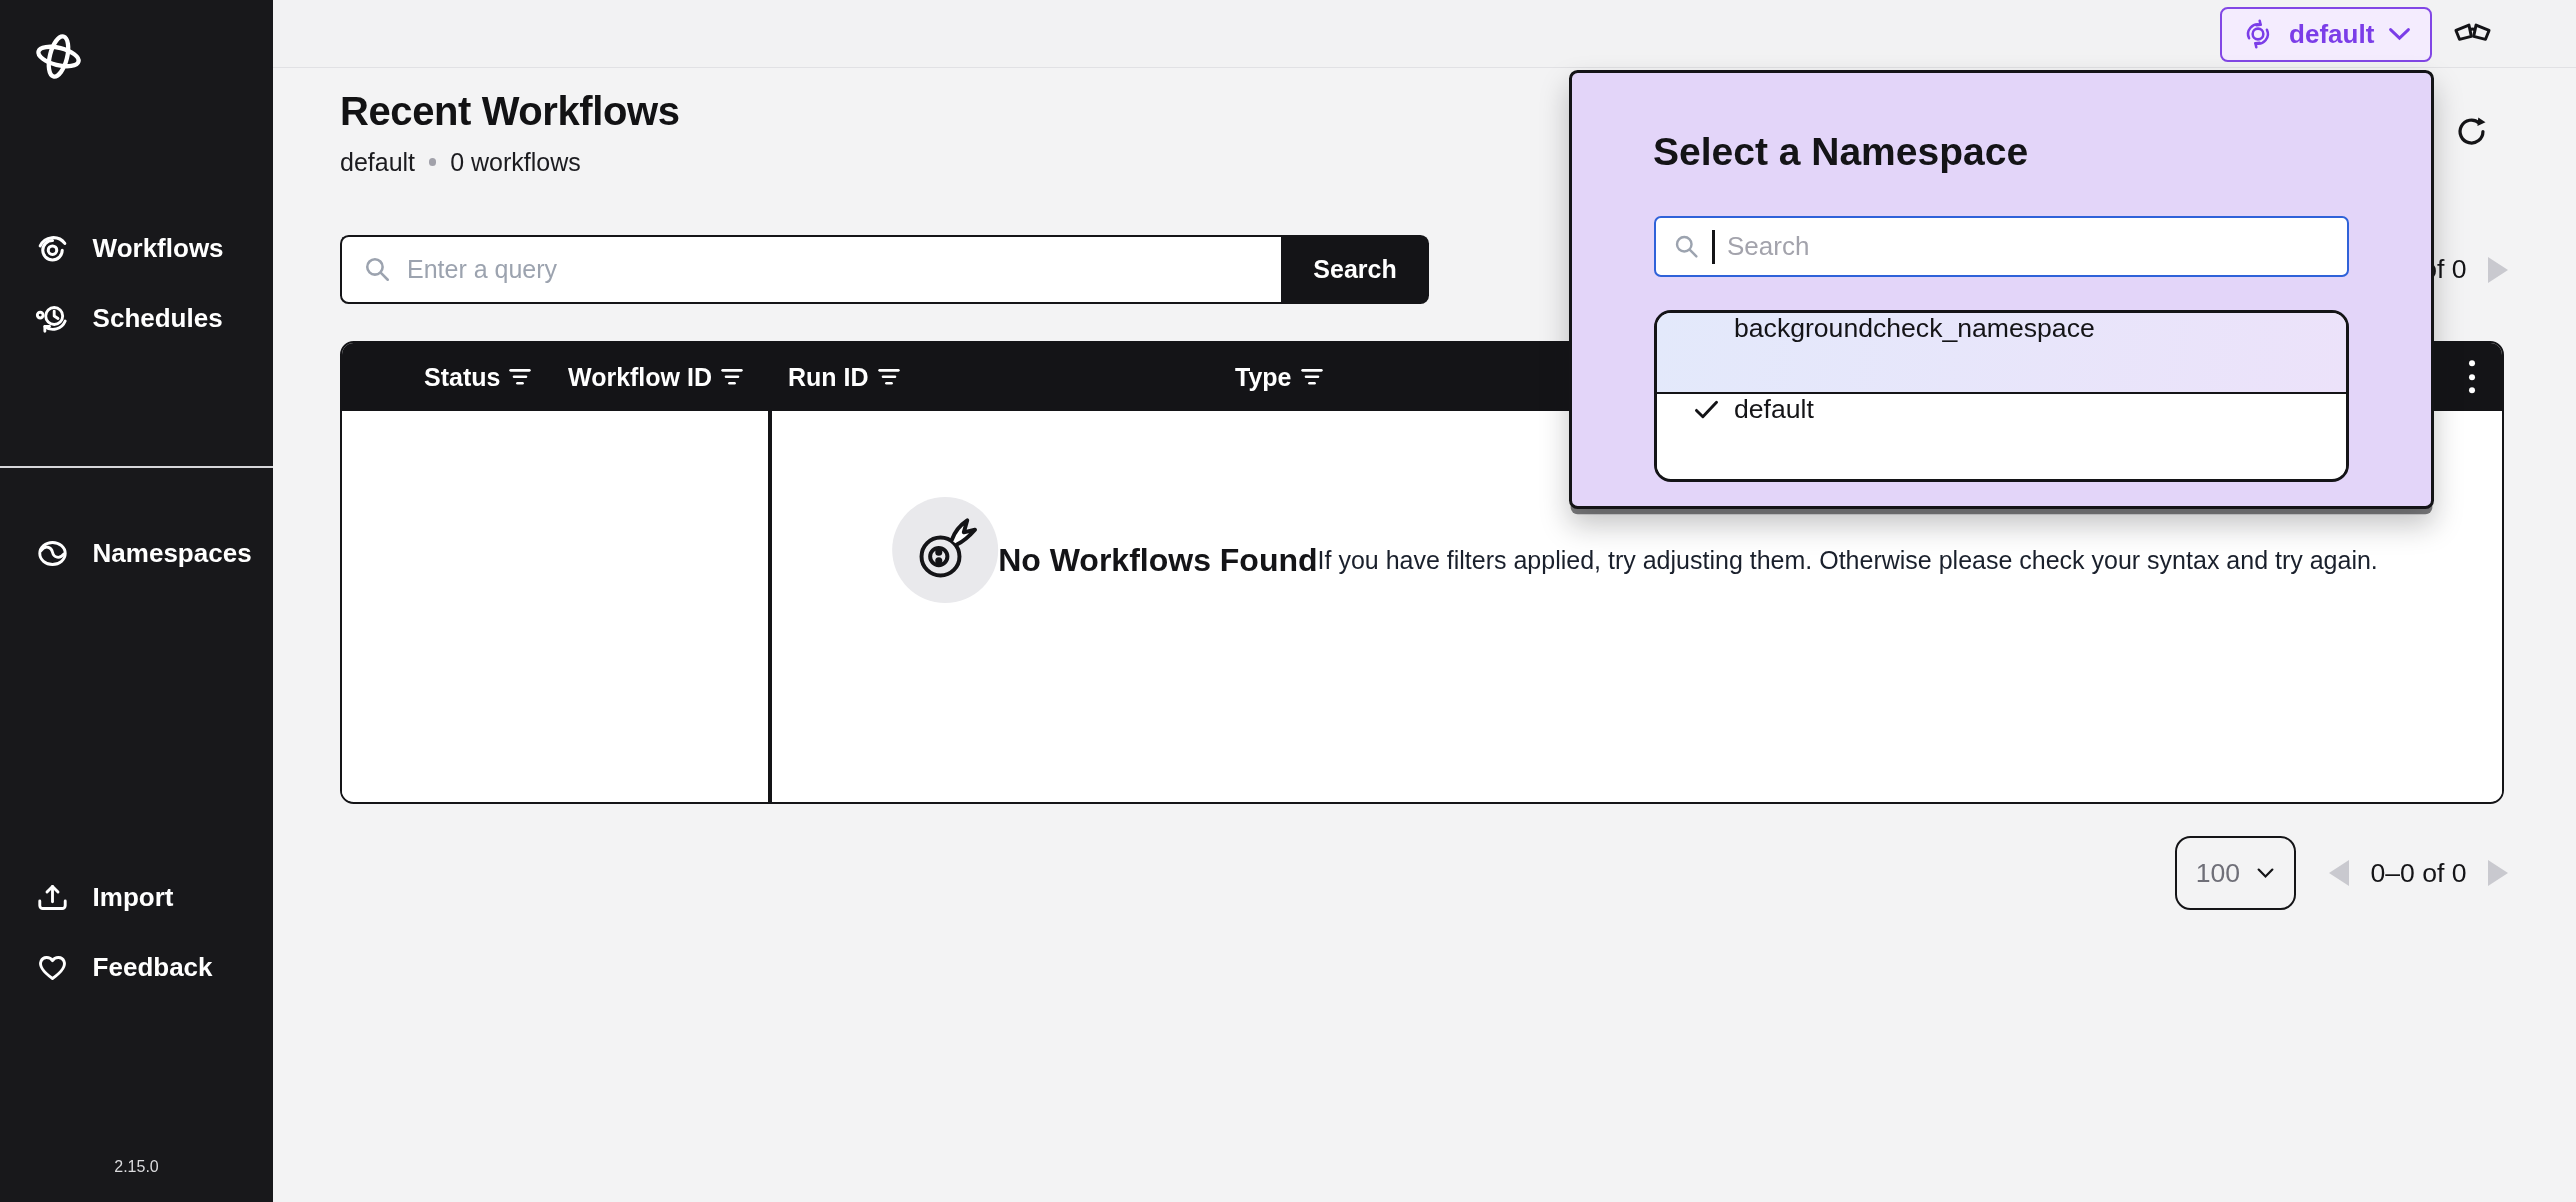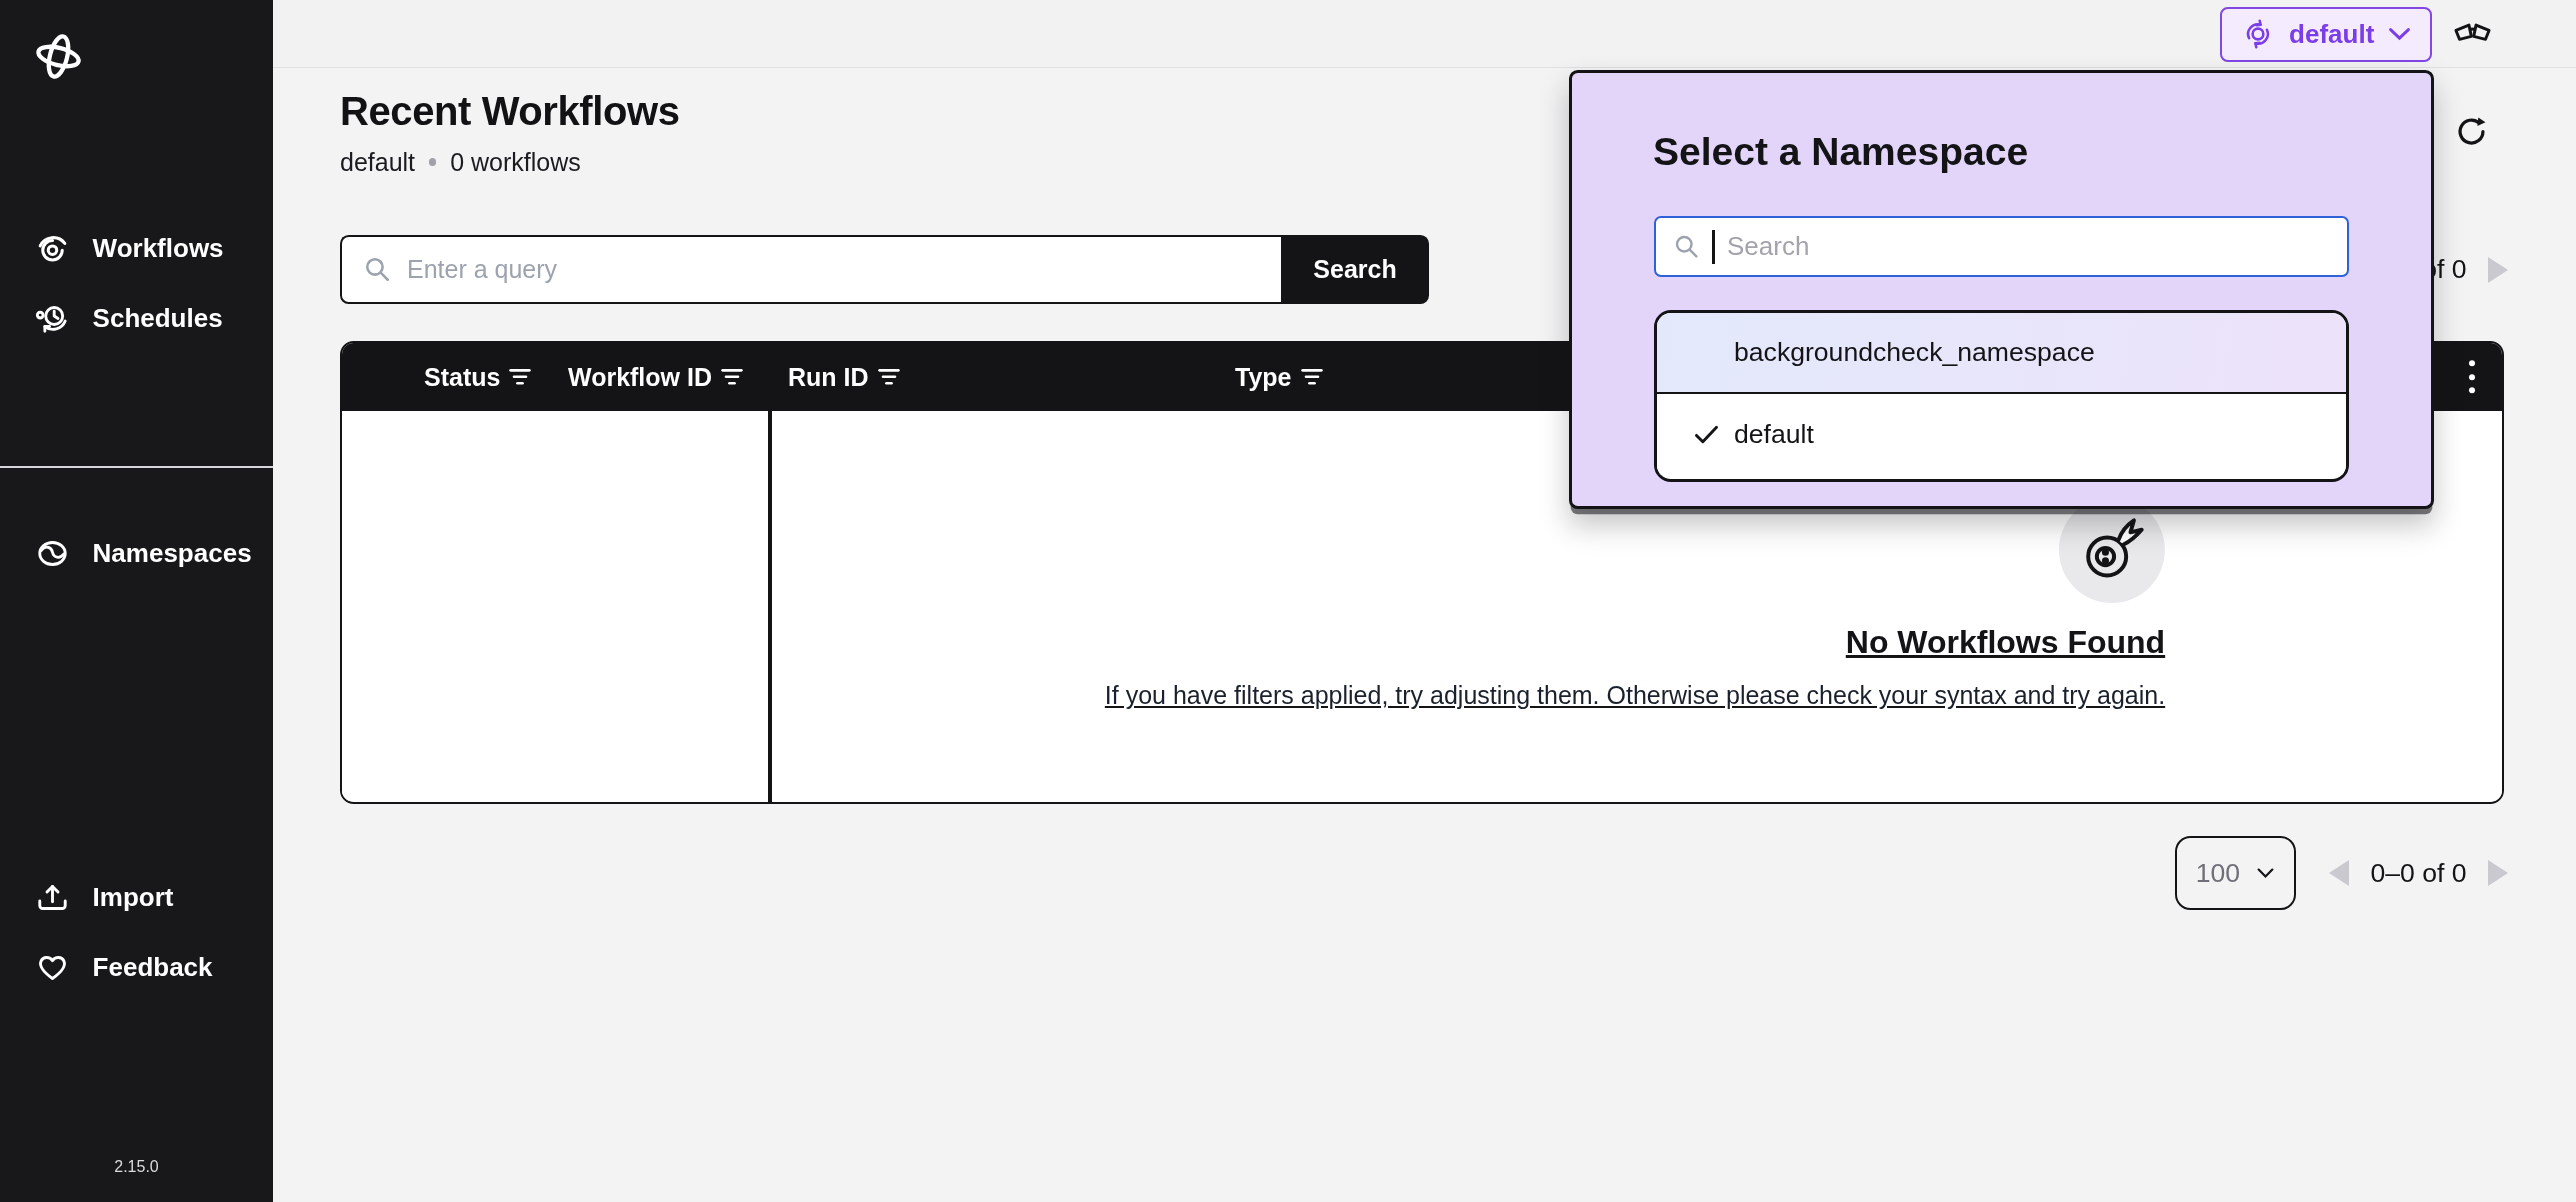--- a/index.html
+++ b/index.html
@@ -59,40 +59,40 @@
   .th { position:absolute; top:50%; transform:translateY(-50%); display:flex; align-items:center; gap:7px;
         font-size:25px; font-weight:700; white-space:nowrap; }
   .th-status { left:82px; } .th-workflow { left:226px; } .th-runid { left:446px; } .th-type { left:893px; }
   .kebab { position:absolute; right:22px; top:50%; transform:translateY(-50%); display:flex; flex-direction:column;
            gap:7.7px; padding:5.1px; cursor:pointer; }
   .kebab span { width:6px; height:6px; border-radius:50%; background:#FFFFFF; }
   .col-divider { position:absolute; left:426px; top:0; width:4.3px; height:100%; background:#141417; z-index:2; }
   .tbody { position:relative; height:390px; background:#FFFFFF; }
 
   .empty { position:absolute; left:1293px; top:86px; transform:translateX(-50%); display:flex;
-           flex-direction:column; align-items:flex-end; white-space:nowrap;text-decoration:underline; }
+           flex-direction:row; align-items:center; white-space:nowrap; }
   .empty-circle { width:106px; height:106px; border-radius:50%; background:#E9E9EC; display:flex;
                   align-items:center; justify-content:center; }
   .empty-title { margin-top:20.6px; font-size:32px; font-weight:700; color:#141417; }
   .empty-msg { margin-top:20.6px; font-size:25px; color:#1A202C; }
 
   
   .modal { position:absolute; left:1569px; top:70px; width:865px; height:439px; background:#E3D5F9;
            border:3.4px solid #141417; border-radius:8.6px; z-index:50;
            box-shadow:0 6.9px 0 -1.7px rgba(20,20,23,.55), 0 15.4px 29px rgba(20,20,23,.25);text-decoration:underline; }
   .modal-title { position:absolute; left:81px; top:57px; font-size:39px; font-weight:600; color:#141417; }
   .modal-search { position:absolute; left:82px; top:143px; width:695px; height:61px; background:#FFFFFF;
                   border:2.6px solid #2F62D9; border-radius:6.9px; display:flex; align-items:center; gap:12px; padding:0 17px; }
   .modal-search .caret { width:2.6px; height:34px; background:#141417; }
   .modal-search input { flex:1; border:none; outline:none; background:transparent; font-size:26px; color:#141417;
                         font-family:"Liberation Sans", sans-serif; }
   .modal-search input::placeholder { color:#A3A3AC; }
   .ns-list { position:absolute; left:82px; top:237px; width:695px; height:172px; background:#FFFFFF;
              border:3.4px solid #141417; border-radius:17px; overflow:hidden; }
-  .ns-option { height:81px; display:flex; align-items:center; padding-left:34px; font-size:26.6px; color:#141417; cursor:pointer; }
+  .ns-option { height:81px; display:flex; align-items:flex-start; padding-left:34px; font-size:26.6px; color:#141417; cursor:pointer; }
   .ns-option .check-col { width:43px; display:flex; align-items:center; }
   .ns-option-0 { background:linear-gradient(100deg, #E3E9FB 0%, #ECE2FA 100%); border-bottom:2.6px solid #141417; }
   .ns-option-1 { background:#FFFFFF; }
 </style>
 </head>
 <body>
 
 <div class="app">
 
   <nav class="sidebar">

